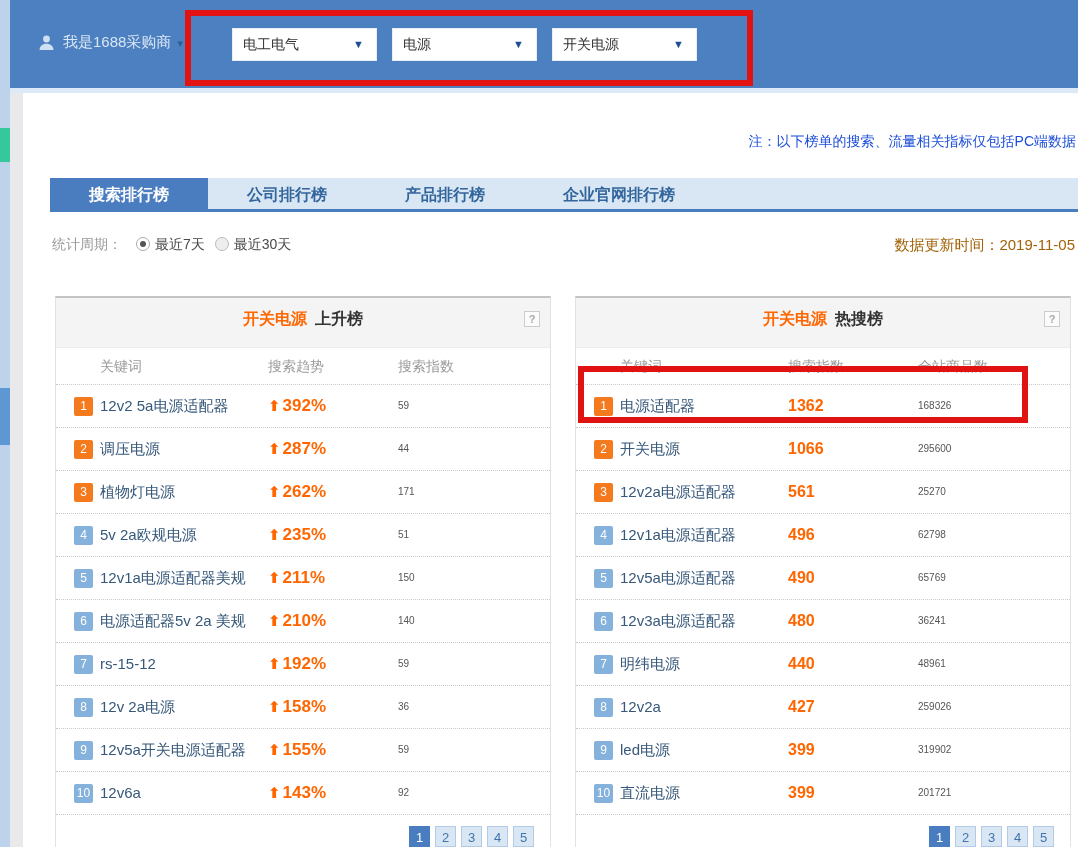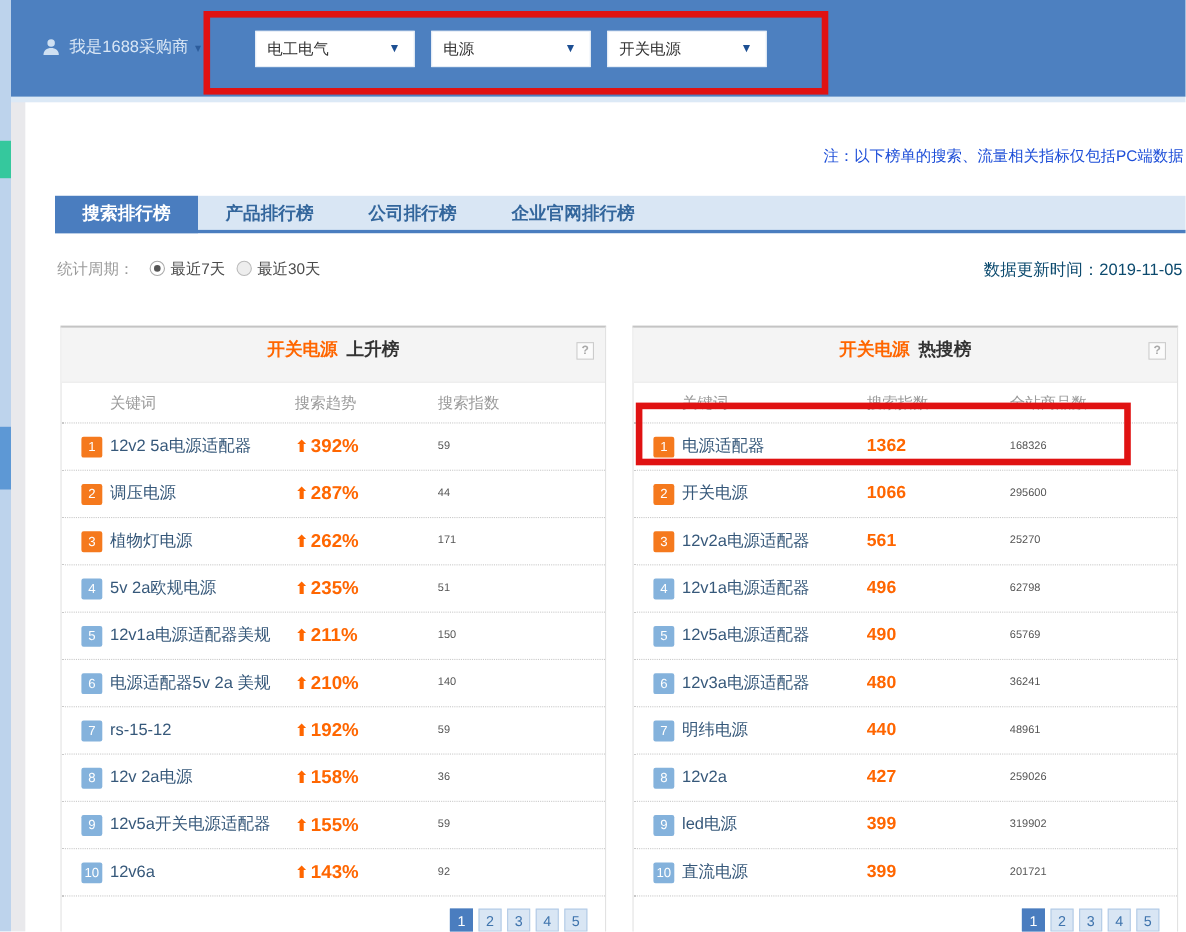--- a/index.html
+++ b/index.html
@@ -22,31 +22,31 @@
   .dropdown-row { position:absolute; left:222px; top:28px; display:flex; gap:15px; }
   .dropdown { position:relative; width:145px; height:33px; background:#fff; border:1px solid #e7eef7; cursor:pointer; }
   .dd-value { position:absolute; left:10px; top:0; line-height:31px; font-size:14px; color:#333; }
   .dd-caret { position:absolute; right:12px; top:0; line-height:31px; font-size:11px; color:#1d4f93; }
 
   
   .note { position:absolute; right:2px; top:133px; font-size:14px; color:#1d4ed8; }
 
   
   .tabbar { position:absolute; left:50px; right:0; top:178px; height:34px; background:#d9e6f4; border-bottom:3px solid #4a7dbf; display:flex; }
-  .tab { height:34px; line-height:34px; padding:0 25px; font-size:16px; font-weight:bold; color:#33669c; cursor:pointer; }
+  .tab { height:34px; line-height:34px; padding:0 39px; font-size:16px; font-weight:bold; color:#33669c; cursor:pointer; }
   .tab.active { background:#4a7dbf; color:#fff; }
 
   
   .period-row { position:absolute; left:52px; right:0; top:236px; height:24px; font-size:14px; }
   .period-label { color:#9a9a9a; margin-right:14px; }
   .radio { display:inline-block; position:relative; width:14px; height:14px; border-radius:50%; border:1px solid #aaa; background:#fff; vertical-align:-2px; margin-right:5px; }
   .radio.sel::after { content:''; position:absolute; left:3px; top:3px; width:6px; height:6px; border-radius:50%; background:#555; }
   .radio.unsel { background:#eee; border-color:#bbb; }
   .radio-label { color:#4a4a4a; margin-right:10px; }
-  .update-time { position:absolute; right:3px; top:0; color:#0c4a6e; font-size:15px; }
+  .update-time { position:absolute; right:3px; top:0; color:#a16207; font-size:15px; }
 
   
   .rank-table { position:absolute; top:296px; width:496px; height:562px; background:#fff; border:1px solid #e2e2e2; border-top:2px solid #c4c4c4; }
   .rank-table.left { left:55px; }
   .rank-table.right { left:575px; }
   .title-bar { position:relative; height:50px; background:#f4f4f4; text-align:center; line-height:42px; font-size:16px; font-weight:bold; border-bottom:1px solid #ececec; }
   .title-kw { color:#ff6600; margin-right:8px; }
   .title-suffix { color:#333; }
   .help-btn { position:absolute; right:10px; top:13px; width:16px; height:16px; line-height:15px; text-align:center; border:1px solid #ccc; background:#fbfbfb; color:#a9a9a9; font-size:11px; cursor:pointer; }
   .thead { position:relative; height:37px; border-bottom:1px dotted #c9c9c9; }
@@ -103,22 +103,22 @@
           <span class="dd-caret">▼</span>
         </div>
       </div>
   </header>
   <div class="topbar-underline"></div>
 
   <div class="note">注：以下榜单的搜索、流量相关指标仅包括PC端数据</div>
 
   <nav class="tabbar" id="tabs">
       <div class="tab active">搜索排行榜</div>
+      <div class="tab">公司排行榜</div>
       <div class="tab">产品排行榜</div>
-      <div class="tab">公司排行榜</div>
       <div class="tab">企业官网排行榜</div>
     </nav>
 
   <div class="period-row">
     <span class="period-label">统计周期：</span><span id="period-options"><span class="radio sel"></span><span class="radio-label">最近7天</span><span class="radio unsel"></span><span class="radio-label">最近30天</span></span>
     <span class="update-time">数据更新时间：2019-11-05</span>
   </div>
 
   <section class="rank-table left">
     <div class="title-bar">

